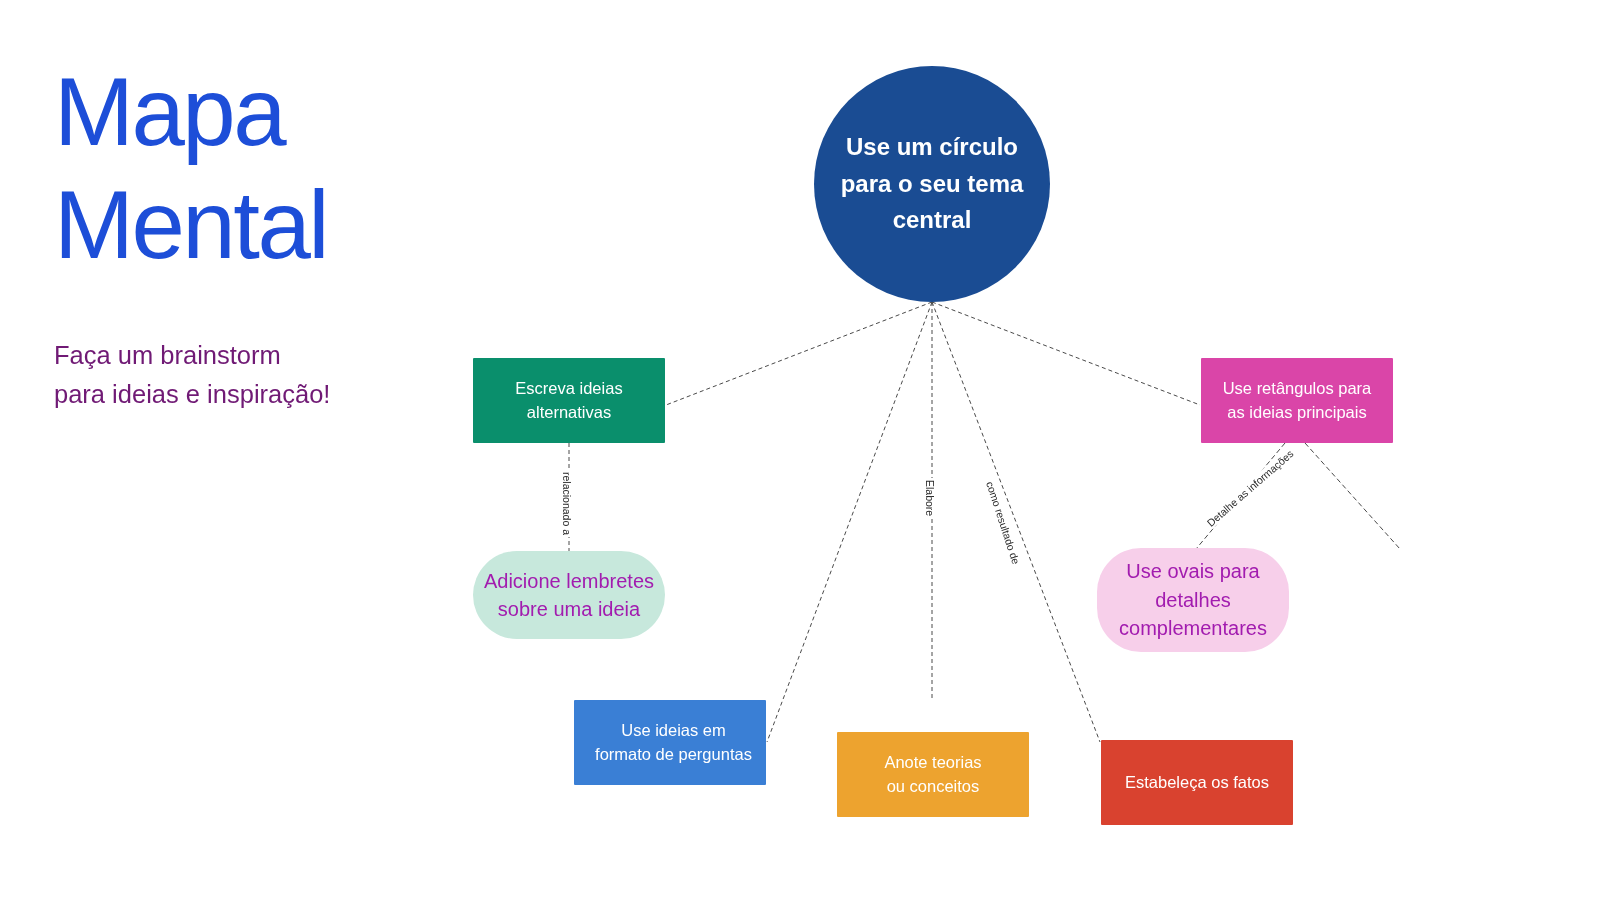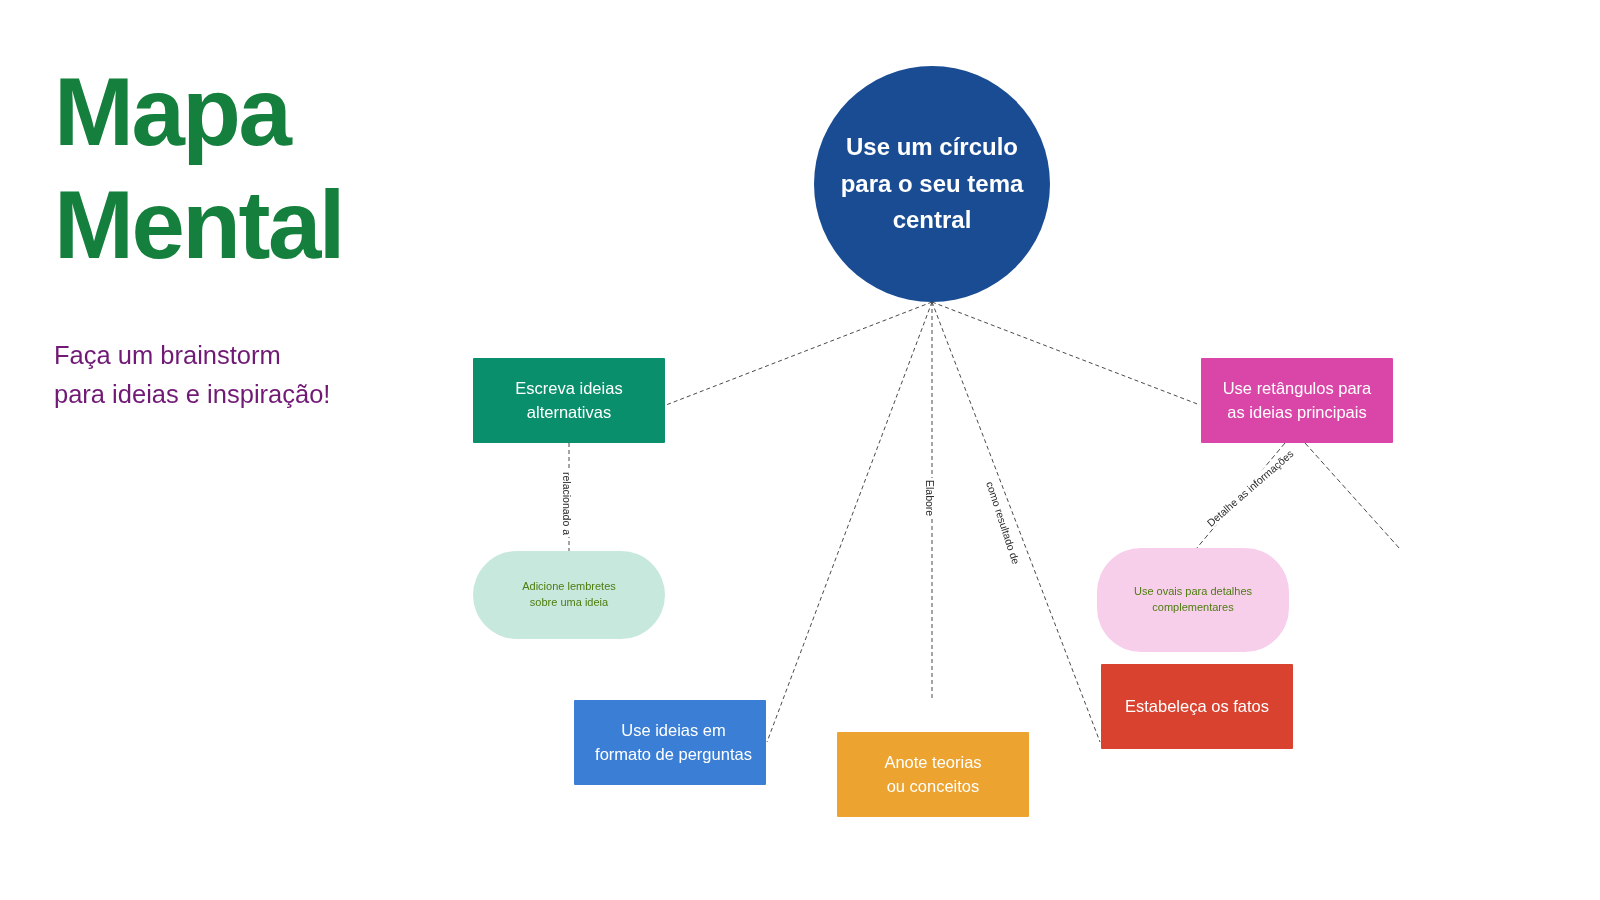--- a/index.html
+++ b/index.html
@@ -23,25 +23,25 @@
 
   
   .title-block {
     position: absolute;
     left: 54px;
     top: 55px;
     width: 420px;
   }
   .title {
     font-family: "Liberation Sans", sans-serif;
-    font-weight: bold;
+    font-weight: normal;
     font-size: 96px;
     line-height: 1.18;
     letter-spacing: -2.5px;
-    color: #15803d;
+    color: #1d4ed8;
     margin: 0;
     white-space: pre-line;
   }
   .subtitle {
     position: absolute;
     left: 54px;
     top: 336px;
     width: 430px;
     font-size: 25.5px;
     line-height: 1.52;
@@ -130,32 +130,32 @@
   .n-orange {
     left: 837px;
     top: 700px;
     width: 192px;
     height: 85px;
     background: #eda32f;
     margin-top: 32px;
   }
   .n-red {
     left: 1101px;
-    top: 664px;
+    top: 740px;
     width: 192px;
     height: 85px;
     background: #d9422f;
   }
 
   .oval {
     border-radius: 44px;
   }
   .oval .label {
-    color: #4d7c0f;
-    font-size: 11px;
+    color: #a21caf;
+    font-size: 20px;
     line-height: 1.42;
   }
   .n-mint {
     left: 473px;
     top: 551px;
     width: 192px;
     height: 88px;
     background: #c7e8dc;
   }
   .n-pink1 {

